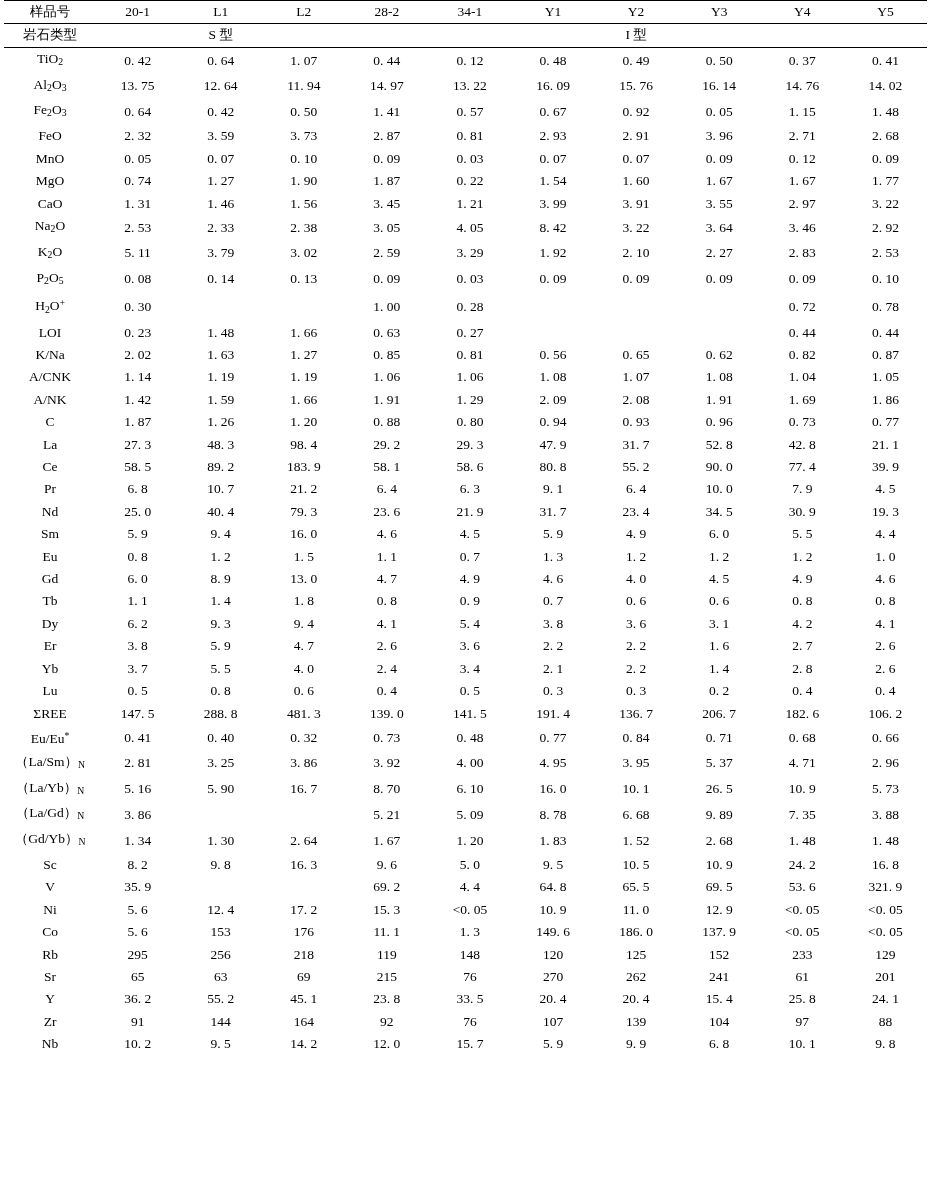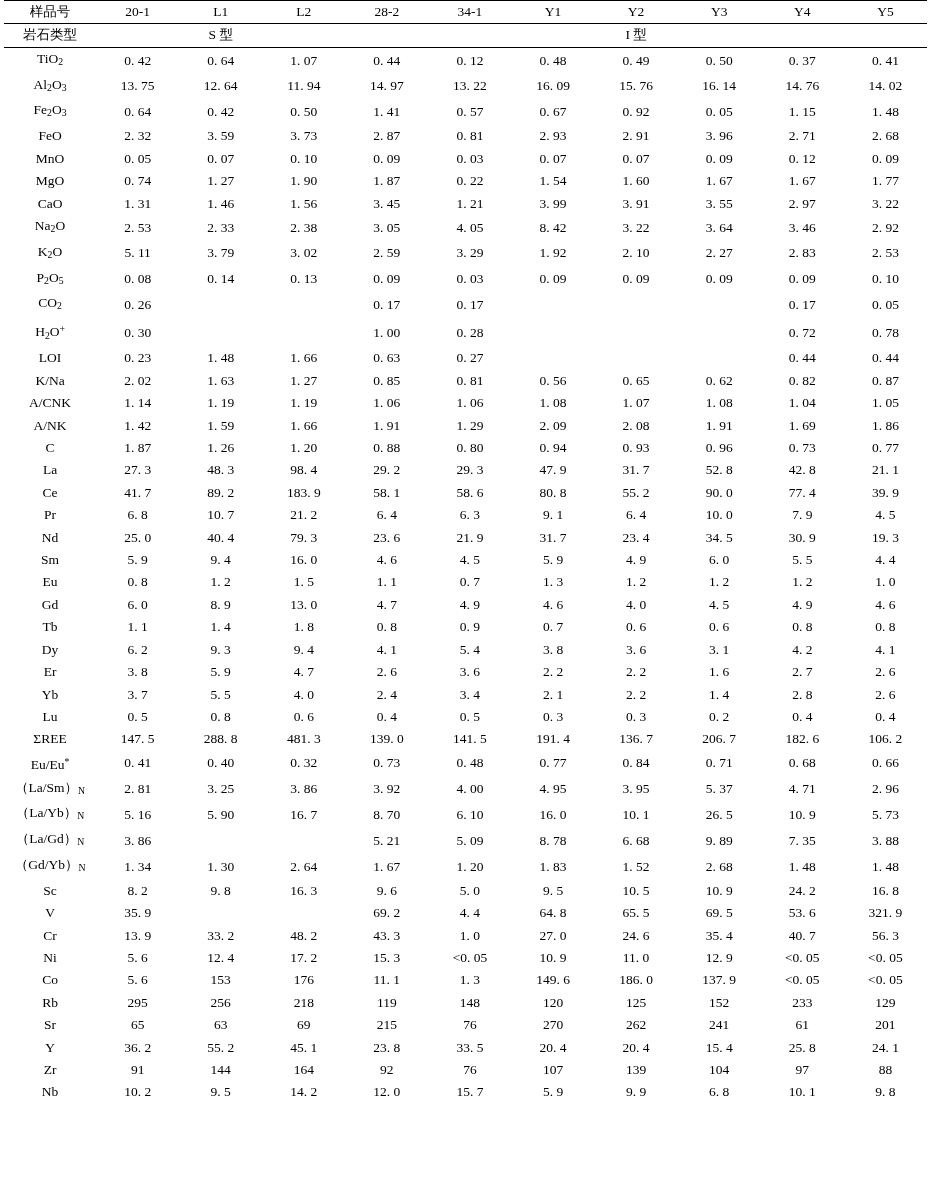--- a/index.html
+++ b/index.html
@@ -205,33 +205,20 @@
           <td>0. 13</td>
           <td>0. 09</td>
           <td>0. 03</td>
           <td>0. 09</td>
           <td>0. 09</td>
           <td>0. 09</td>
           <td>0. 09</td>
           <td>0. 10</td>
         </tr>
         <tr>
-          <td>CO<sub>2</sub></td>
-          <td>0. 26</td>
-          <td></td>
-          <td></td>
-          <td>0. 17</td>
-          <td>0. 17</td>
-          <td></td>
-          <td></td>
-          <td></td>
-          <td>0. 17</td>
-          <td>0. 05</td>
-        </tr>
-        <tr>
           <td>H<sub>2</sub>O<sup>+</sup></td>
           <td>0. 30</td>
           <td></td>
           <td></td>
           <td>1. 00</td>
           <td>0. 28</td>
           <td></td>
           <td></td>
           <td></td>
           <td>0. 72</td>
@@ -310,21 +297,21 @@
           <td>29. 2</td>
           <td>29. 3</td>
           <td>47. 9</td>
           <td>31. 7</td>
           <td>52. 8</td>
           <td>42. 8</td>
           <td>21. 1</td>
         </tr>
         <tr>
           <td>Ce</td>
-          <td>41. 7</td>
+          <td>58. 5</td>
           <td>89. 2</td>
           <td>183. 9</td>
           <td>58. 1</td>
           <td>58. 6</td>
           <td>80. 8</td>
           <td>55. 2</td>
           <td>90. 0</td>
           <td>77. 4</td>
           <td>39. 9</td>
         </tr>
@@ -556,33 +543,20 @@
           <td></td>
           <td>69. 2</td>
           <td>4. 4</td>
           <td>64. 8</td>
           <td>65. 5</td>
           <td>69. 5</td>
           <td>53. 6</td>
           <td>321. 9</td>
         </tr>
         <tr>
-          <td>Cr</td>
-          <td>13. 9</td>
-          <td>33. 2</td>
-          <td>48. 2</td>
-          <td>43. 3</td>
-          <td>1. 0</td>
-          <td>27. 0</td>
-          <td>24. 6</td>
-          <td>35. 4</td>
-          <td>40. 7</td>
-          <td>56. 3</td>
-        </tr>
-        <tr>
           <td>Ni</td>
           <td>5. 6</td>
           <td>12. 4</td>
           <td>17. 2</td>
           <td>15. 3</td>
           <td>&lt;0. 05</td>
           <td>10. 9</td>
           <td>11. 0</td>
           <td>12. 9</td>
           <td>&lt;0. 05</td>

